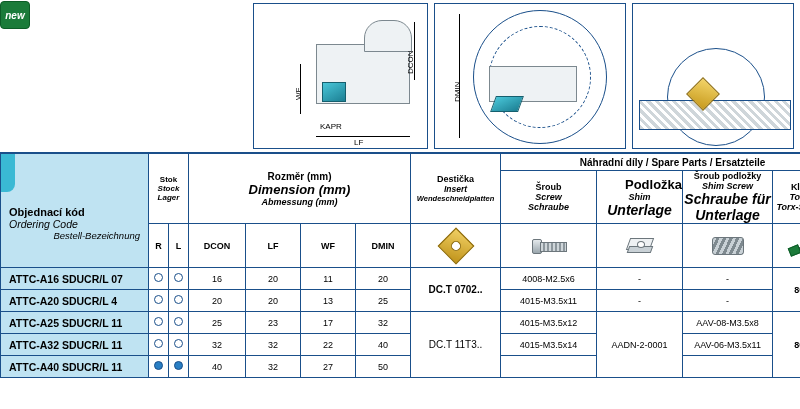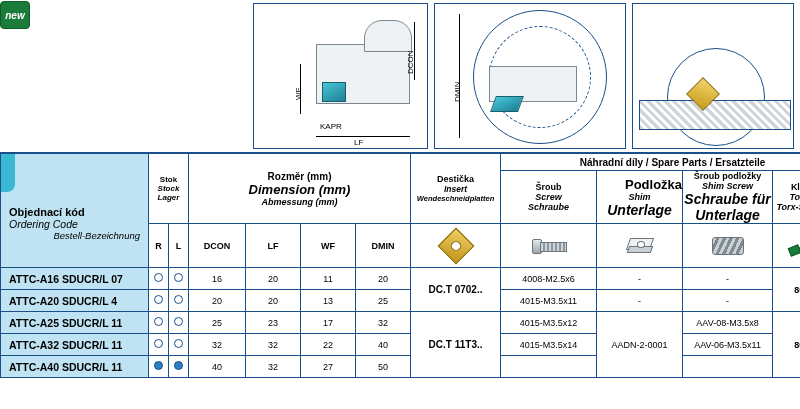--- a/index.html
+++ b/index.html
@@ -268,21 +268,21 @@
   </tr>
 
   <tr style="height:22px;">
     <td class="code-cell">ATTC-A25 SDUCR/L 11</td>
     <td><span class="ring"></span></td>
     <td><span class="ring"></span></td>
     <td>25</td>
     <td>23</td>
     <td>17</td>
     <td>32</td>
-    <td rowspan="3" style="font-weight:bold;font-size:10px;">DC.T 11T3..</td>
+    <td rowspan="3" style="font-weight:normal;font-size:10px;">DC.T 11T3..</td>
     <td>4015-M3.5x12</td>
     <td rowspan="3">AADN-2-0001</td>
     <td>AAV-08-M3.5x8</td>
     <td rowspan="3" style="font-weight:bold;">80-T15</td>
   </tr>
 
   <tr style="height:22px;">
     <td class="code-cell">ATTC-A32 SDUCR/L 11</td>
     <td><span class="ring"></span></td>
     <td><span class="ring"></span></td>

